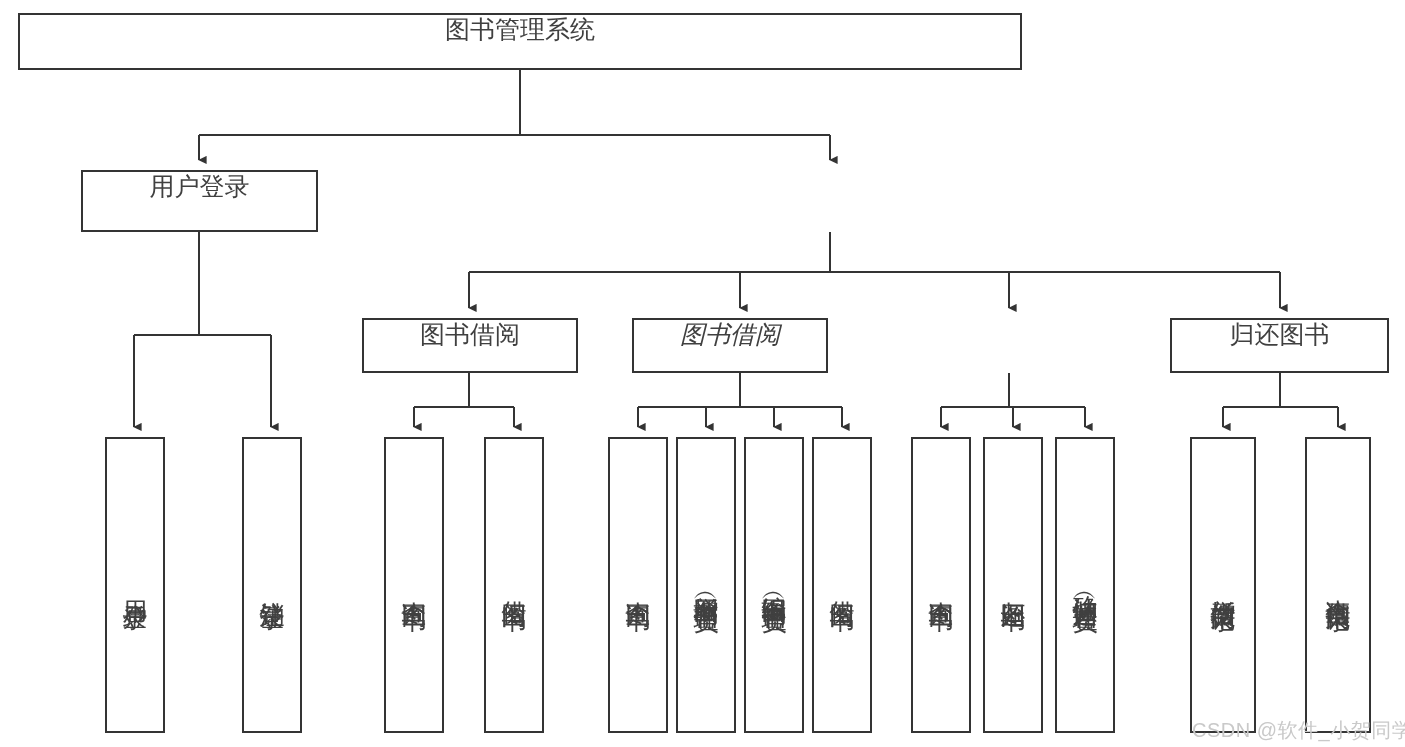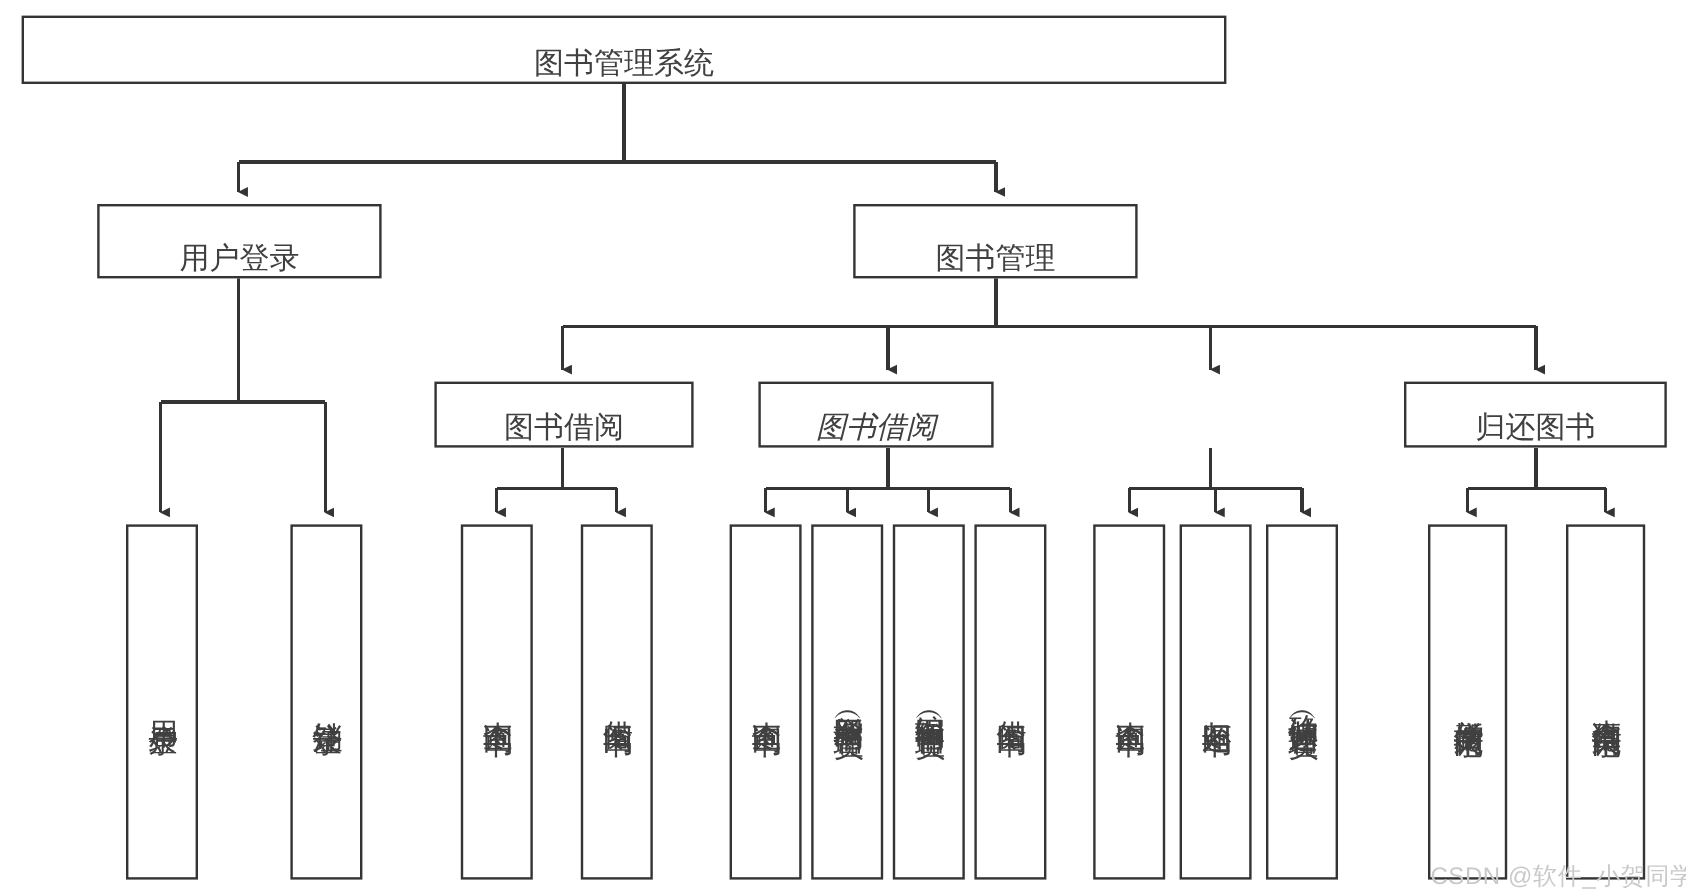--- a/index.html
+++ b/index.html
@@ -25,21 +25,21 @@
     width: 1405px;
     height: 747px;
     pointer-events: none;
   }
   .node-box {
     position: absolute;
     box-sizing: border-box;
     background: #ffffff;
     border: 2px solid #343434;
     display: flex;
-    align-items: flex-end;
+    align-items: flex-start;
     justify-content: center;
     z-index: 2;
   }
   .node-label {
     color: #404040;
     font-family: "Liberation Sans", "DejaVu Sans", sans-serif;
     white-space: nowrap;
     text-align: center;
     line-height: 1.18;
   }
@@ -130,23 +130,20 @@
   </svg>
 
   <div class="node-box title-box horizontal" style="left:18px; top:13px; width:1004px; height:57px;">
     <span class="node-label">图书管理系统</span>
   </div>
 
   <div class="node-box horizontal" style="left:81px; top:170px; width:237px; height:62px;">
     <span class="node-label">用户登录</span>
   </div>
 
-  <div class="node-box horizontal" style="left:711px; top:170px; width:237px; height:62px;">
-    <span class="node-label">图书管理</span>
-  </div>
 
   <div class="node-box horizontal" style="left:362px; top:318px; width:216px; height:55px;">
     <span class="node-label">图书借阅</span>
   </div>
 
   <div class="node-box horizontal" style="left:632px; top:318px; width:196px; height:55px;font-style:italic;">
     <span class="node-label">图书借阅</span>
   </div>
 
 

